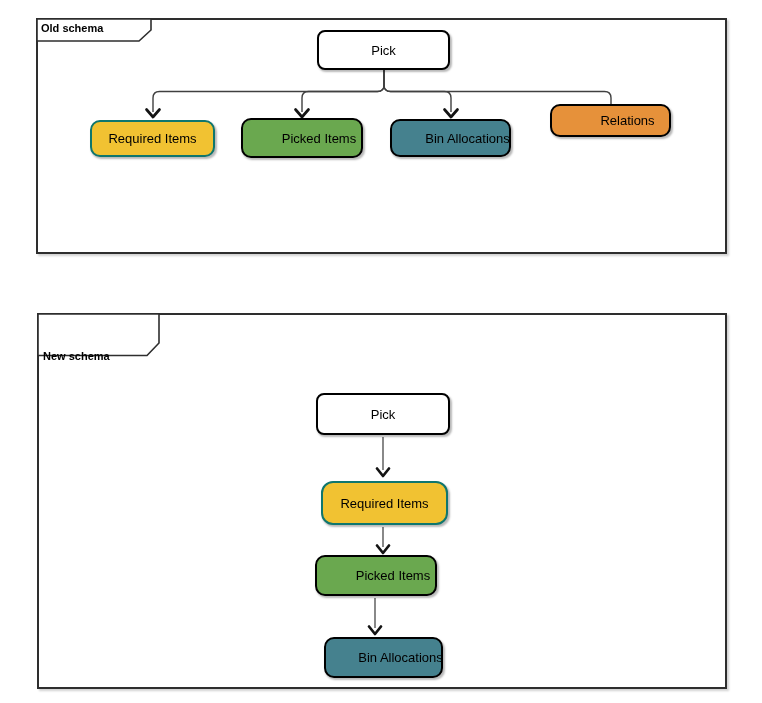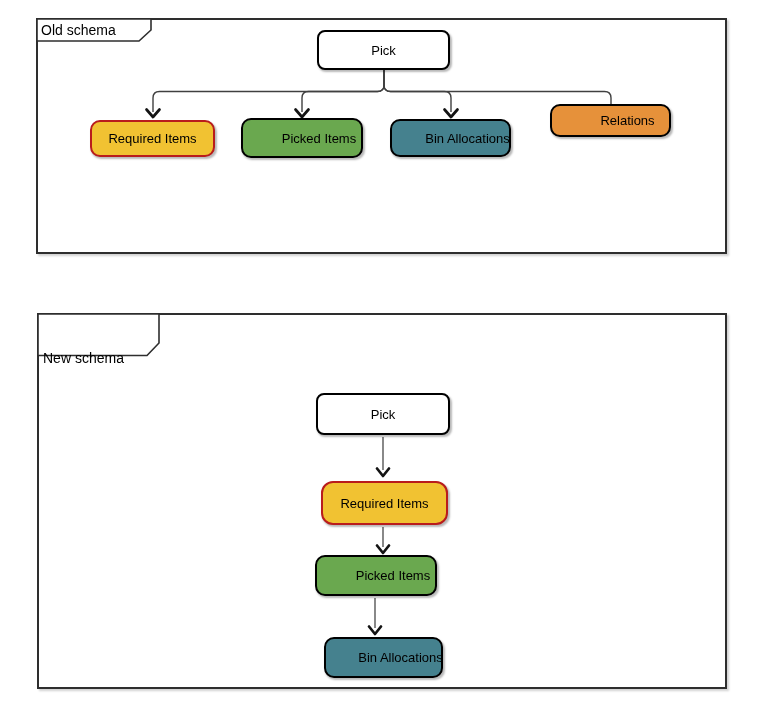--- a/index.html
+++ b/index.html
@@ -17,21 +17,21 @@
     border:2px solid #2e2e2e;
     box-shadow:2px 2px 2px rgba(0,0,0,0.18);
     box-sizing:border-box;
   }
   .frame-old{left:36px;top:18px;width:691px;height:236px;}
   .frame-new{left:37px;top:313px;width:690px;height:376px;}
 
   
   .tab-label{
     position:absolute;
-    font-size:14px;font-weight:normal;color:#000;
+    font-size:11px;font-weight:bold;color:#000;
     white-space:nowrap;
   }
   .tab-label-old{left:41px;top:22px;}
   .tab-label-new{left:43px;top:318px;margin-top:32px;}
 
   
   .overlay{
     position:absolute;left:0;top:0;width:762px;height:703px;
     pointer-events:none;
   }
@@ -44,21 +44,21 @@
   .node{
     position:absolute;
     display:flex;align-items:center;justify-content:center;
     font-size:13px;color:#000;
     box-sizing:border-box;
     white-space:nowrap;
     box-shadow:1.5px 2px 2px rgba(0,0,0,0.28);
   }
   .node-white{background:#ffffff;border:2.5px solid #000;border-radius:8px;}
   .node-dark-border{border:2.5px solid #000;border-radius:10px;padding-left:34px;}
-  .node-yellow-border{border:2px solid #b91c1c;border-radius:10px;}
+  .node-yellow-border{border:2px solid #0f766e;border-radius:10px;}
 
   .n-old-pick     {left:317px;top:30px; width:133px;height:40px;}
   .n-old-required {left:90px; top:120px;width:125px;height:37px;}
   .n-old-picked   {left:241px;top:118px;width:122px;height:40px;}
   .n-old-bin      {left:390px;top:119px;width:121px;height:38px;}
   .n-old-relations{left:550px;top:104px;width:121px;height:33px;}
 
   .n-new-pick     {left:316px;top:393px;width:134px;height:42px;}
   .n-new-required {left:321px;top:481px;width:127px;height:44px;border-radius:12px;}
   .n-new-picked   {left:315px;top:555px;width:122px;height:41px;}

